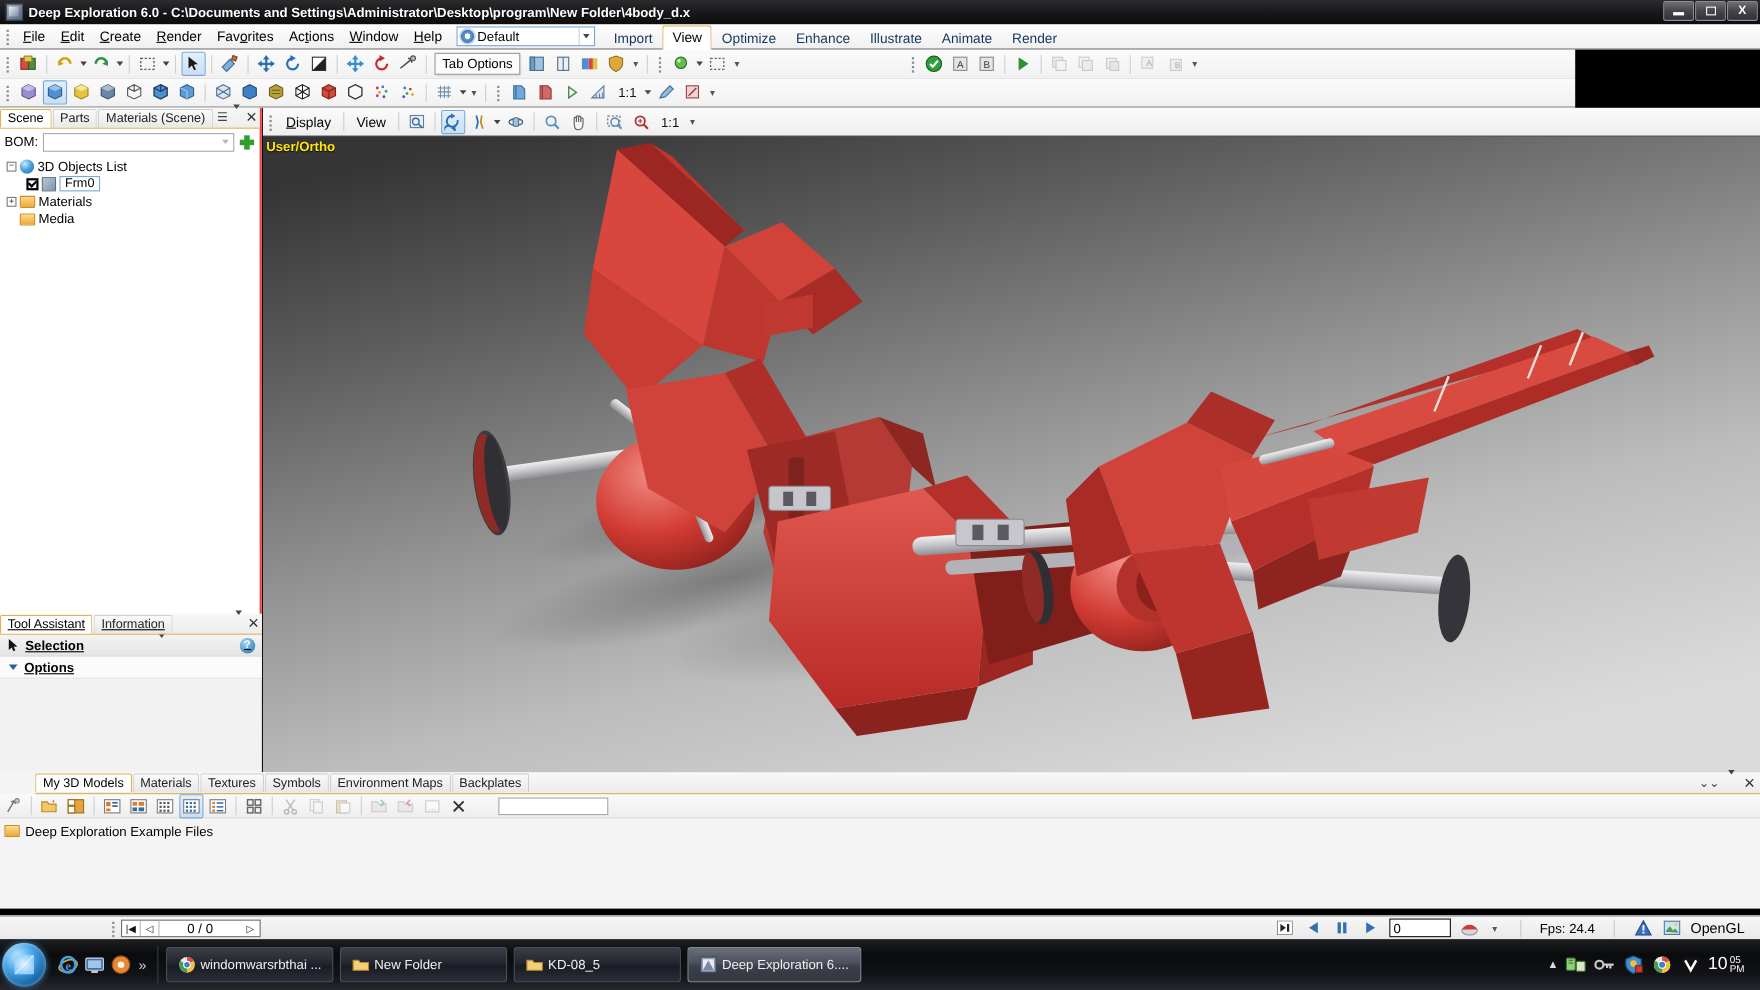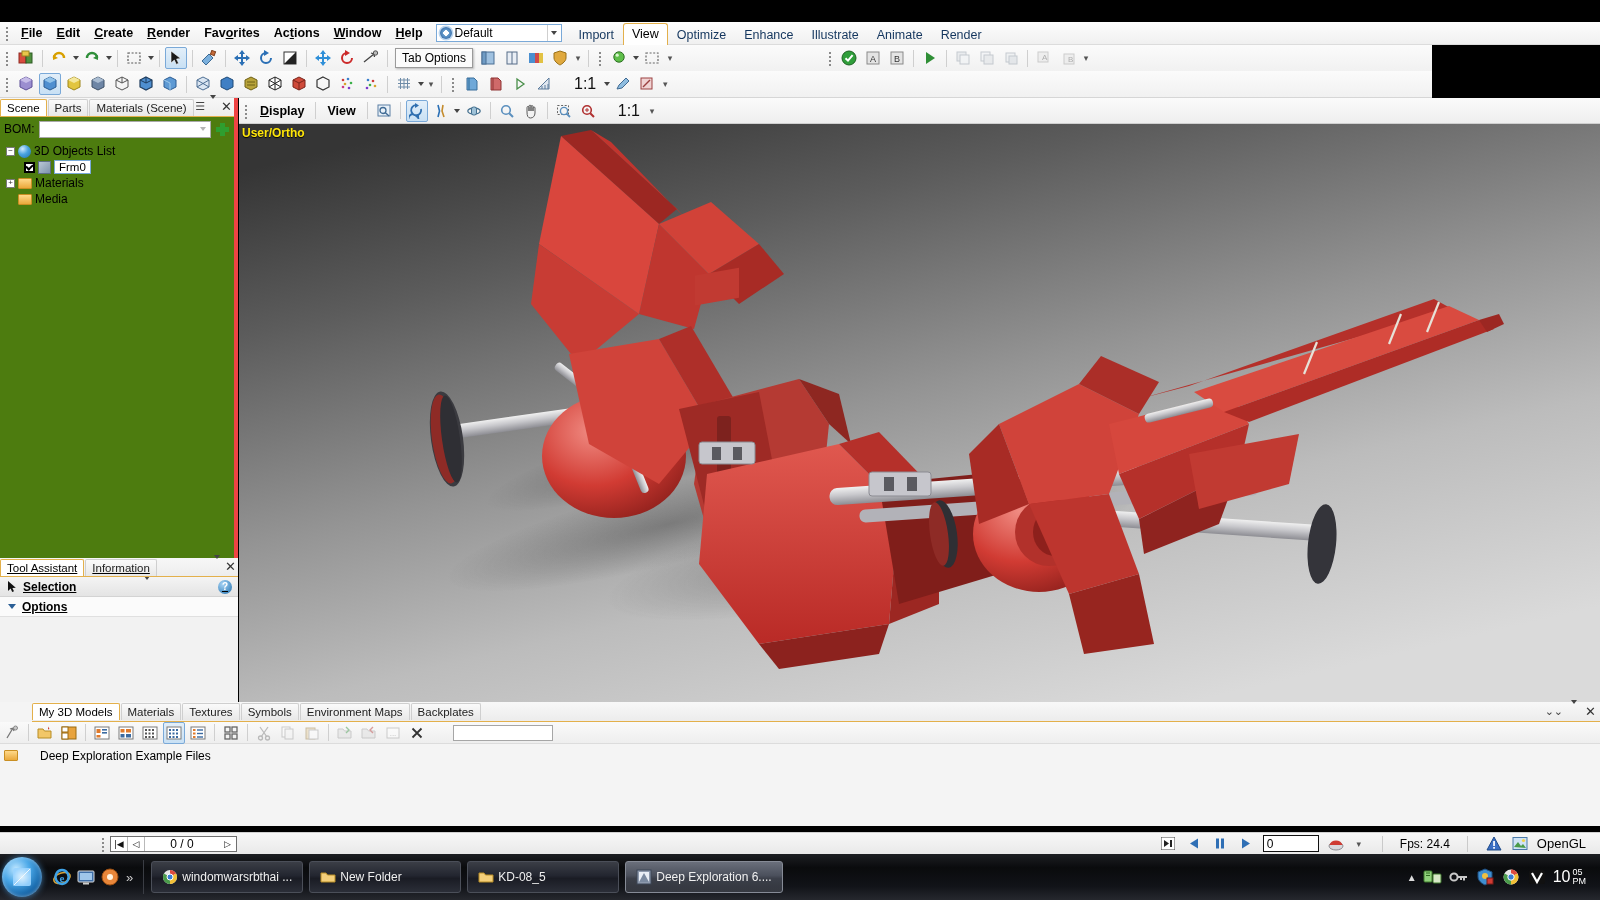--- a/index.html
+++ b/index.html
@@ -50,21 +50,21 @@
     border-bottom: 1px solid #dcdcdc;
     display:flex; align-items:center;
   }
   .grip { width:8px; height:16px; margin:0 3px; flex:none; position:relative; }
   .grip:before {
     content:""; position:absolute; left:3px; top:2px; width:2px; height:2px;
     background:#8a8a8a;
     box-shadow:0 4px 0 #8a8a8a, 0 8px 0 #8a8a8a, 0 12px 0 #8a8a8a;
   }
   .menuitem {
-    padding: 3px 7px; color:#000; font-size:12.5px; white-space:nowrap; cursor:default;font-weight:bold;
+    padding: 3px 7px; color:#000; font-size:12.5px; white-space:nowrap; cursor:default;
   }
   .menuitem u { text-decoration: underline; }
   .profilebox {
     margin-left: 6px; height:18px; width:126px;
     border:1px solid #7aa9d8; background:#fff;
     display:flex; align-items:center; font-size:12px; position:relative;
   }
   .profilebox .gear {
     width:12px;height:12px;margin:0 3px 0 3px;flex:none;border-radius:50%;
     background: radial-gradient(circle at 50% 50%, #fff 30%, #6aa0cf 32%, #3b72ad 70%, #2b5a8e 100%);
@@ -105,29 +105,29 @@
   .tbtn.sel { border-color:#7aa9d8; background:linear-gradient(180deg,#e3eff9,#c8e0f4); }
   .tbtn.dis { opacity:.45; }
   .mini-arrow { width:9px;height:22px;display:flex;align-items:center;justify-content:center;flex:none;}
   .dblchev { width:12px;height:22px;display:flex;align-items:center;justify-content:center;color:#555;font-size:9px;flex:none;}
 
   .tipbox {
     background:#fbfbfb; border:1px solid #9a9a9a; font-size:12px;
     padding:2px 6px; margin:0 3px; box-shadow:1px 1px 2px rgba(0,0,0,.25);
     white-space:nowrap;
   }
-  .ratio { font-size:16px; padding:0 6px; color:#111;margin-left:12px; }
+  .ratio { font-size:12px; padding:0 6px; color:#111; }
   .ic {
     width:16px;height:16px;display:block;
   }
 
   
   .leftpanel {
     position:absolute; left:0; top:98px; width:238px; height:604px;
-    background:#4d7c0f; border-right:4px solid #ef4444;
+    background:#ffffff; border-right:2px solid #ef4444;
   }
   .panelTabs {
     height:19px; display:flex; align-items:flex-end;
     background: linear-gradient(180deg,#f7f7f7,#ededed);
     border-bottom:1px solid #e3b04b; position:relative;
   }
   .ptab {
     font-size:11.5px; padding:2px 6px 2px 6px; border:1px solid #cfcfcf; border-bottom:none;
     background:linear-gradient(180deg,#fafafa,#e8e8e8); margin-right:1px; color:#222;
     border-radius:2px 2px 0 0; white-space:nowrap;
@@ -233,21 +233,21 @@
     height:20px; display:flex; align-items:center; position:relative;
     background:linear-gradient(180deg,#f8f8f8,#ececec); border-bottom:1px solid #e3b04b;margin-left:32px;
   }
   .bctl { position:absolute; right:4px; top:2px; display:flex; align-items:center; gap:8px; color:#444; }
   .browserToolbar {
     height:22px; display:flex; align-items:center; background:linear-gradient(180deg,#fafafa,#eeeeee);
     border-bottom:1px solid #dcdcdc;
   }
   .bsearch { width:100px;height:16px;border:1px solid #a6a6a6;background:#fff;margin-left:24px;}
   .blist { padding:3px 0 0 4px; font-size:12px; }
-  .brow { display:flex; align-items:center; gap:22px; height:17px; }
+  .brow { display:flex; align-items:center; gap:5px; height:17px; }
 
   
   .statusbar {
     position:absolute; left:0; top:832px; width:1600px; height:22px;
     background:linear-gradient(180deg,#f7f7f7,#e9e9e9); border-top:1px solid #d0d0d0;
     display:flex; align-items:center;
   }
   .navgrp { display:flex; align-items:center; height:16px; border:1px solid #6f6f6f; background:#fff; }
   .navbtn { width:17px;height:14px;display:flex;align-items:center;justify-content:center;
             border-right:1px solid #b9b9b9; font-size:9px; color:#111; }
@@ -295,20 +295,33 @@
   }
   .tray { margin-left:auto; display:flex; align-items:center; gap:6px; padding-right:6px; color:#e6e6e6; }
   .clock { font-size:16px; color:#fff; display:flex; align-items:flex-end; gap:2px; padding-right:8px;}
   .clock .ampm { font-size:9px; display:flex; flex-direction:column; line-height:1; }
 </style>
 </head>
 <body>
 
 <div id="app">
 
+  <div class="titlebar">
+    <span class="tico"></span>
+    <span class="ttext">Deep Exploration 6.0 - C:\Documents and Settings\Administrator\Desktop\program\New Folder\4body_d.x</span>
+    <div class="wbtns">
+      <div class="wbtn">
+          <span class="mi"></span>
+        </div>
+      <div class="wbtn">
+          <span class="mx"></span>
+        </div>
+      <div class="wbtn close">X</div>
+    </div>
+  </div>
 
   <div class="menubar">
     <span class="grip"></span>
     <span class="menuitem"><u>F</u>ile</span>
     <span class="menuitem"><u>E</u>dit</span>
     <span class="menuitem"><u>C</u>reate</span>
     <span class="menuitem"><u>R</u>ender</span>
     <span class="menuitem">Fav<u>o</u>rites</span>
     <span class="menuitem">Ac<u>t</u>ions</span>
     <span class="menuitem"><u>W</u>indow</span>

